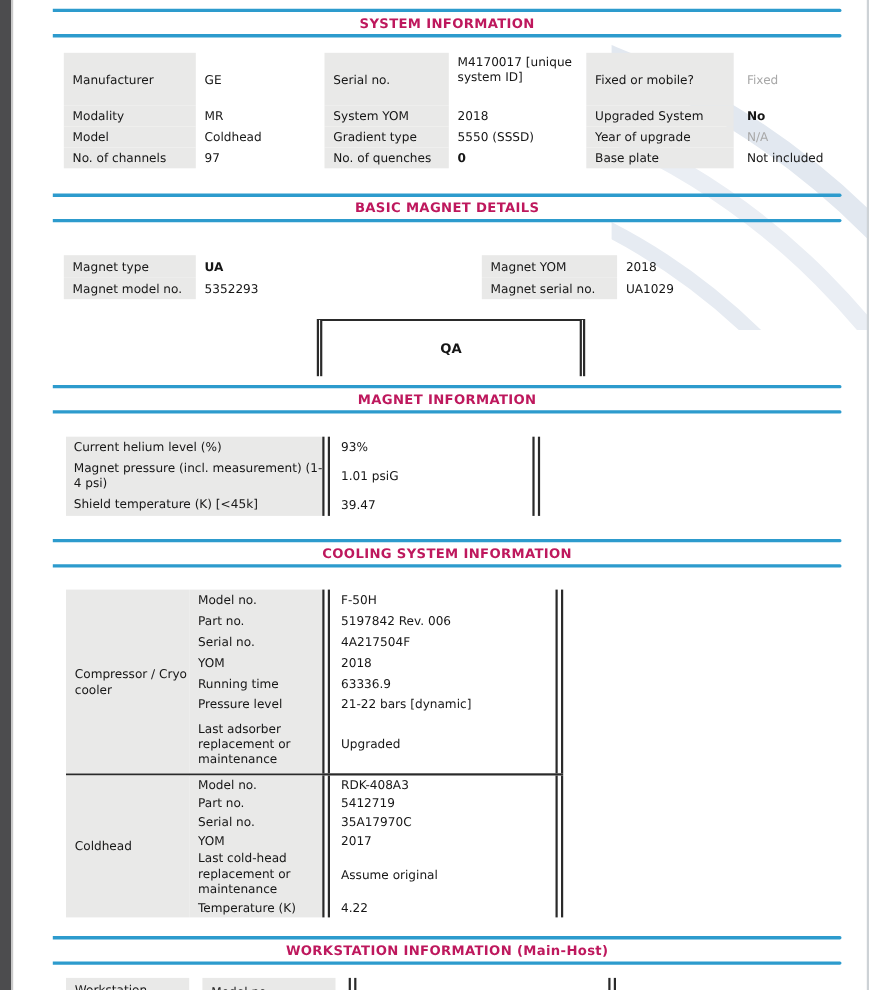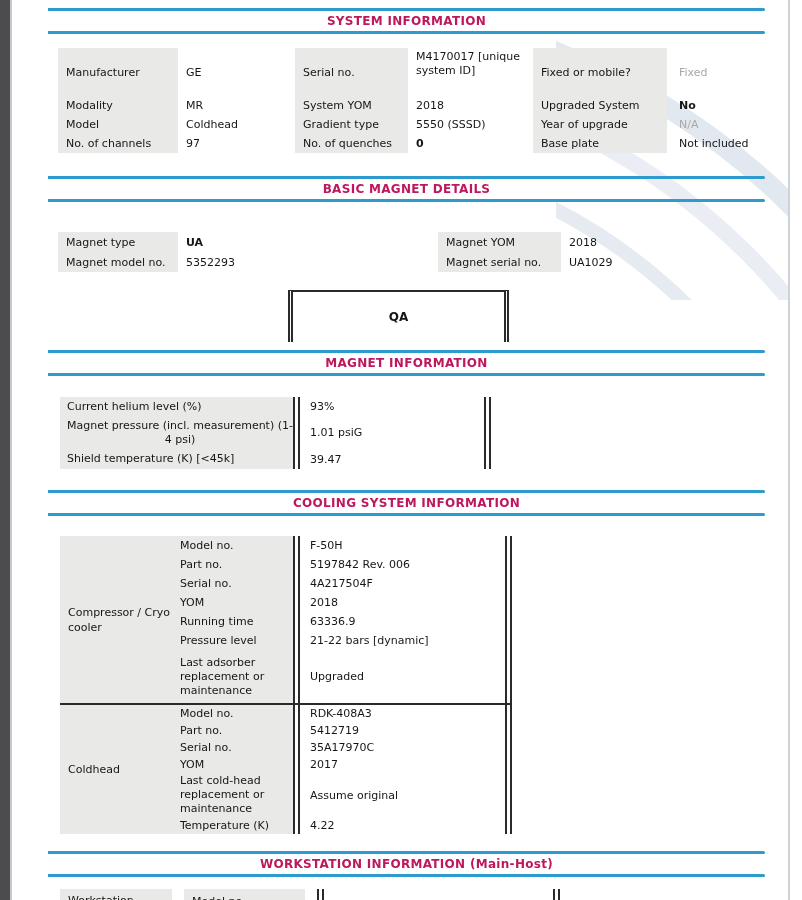--- a/index.html
+++ b/index.html
@@ -43,30 +43,30 @@
   .g3 .vl{padding-left:12px;}
   .vtop{align-items:flex-start;line-height:14px;padding-top:2px;}
 
   
   .md-table{position:relative;margin-top:30px;margin-left:58px;height:40px;}
   .mdgroup{position:absolute;top:0;display:grid;grid-template-rows:20px 20px;}
   .md1{left:0;grid-template-columns:120px 110px;}
   .md2{left:380px;grid-template-columns:123px 100px;}
 
   
-  .qa-box{margin-top:18px;margin-left:288px;width:221px;height:52px;box-sizing:border-box;
+  .qa-box{margin-top:18px;margin-left:288px;width:244px;height:52px;box-sizing:border-box;
     border-top:2px solid #2a2a2a;border-left:5px double #2a2a2a;border-right:5px double #2a2a2a;
     display:flex;align-items:center;justify-content:center;font-weight:bold;font-size:12px;}
 
   
   .dsep{width:3px;border-left:2px solid #2a2a2a;border-right:2px solid #2a2a2a;box-sizing:content-box;}
 
   
   .mi-table{margin-top:21px;margin-left:60px;display:flex;align-items:stretch;}
-  .mi-labels{width:233px;background:#e9e9e8;display:grid;grid-template-rows:19px 33px 20px;text-align:center;}
+  .mi-labels{width:233px;background:#e9e9e8;display:grid;grid-template-rows:19px 33px 20px;}
   .mi-labels .cell{padding-left:7px;display:flex;align-items:center;line-height:14px;}
   .mi-values{width:184px;display:grid;grid-template-rows:19px 33px 20px;box-sizing:border-box;}
   .mi-values .cell{padding-left:10px;display:flex;align-items:center;}
 
   
   .cool-table{margin-top:20px;margin-left:60px;}
   .cool-row{display:flex;align-items:stretch;}
   .cgroup{width:112px;background:#e9e9e8;display:flex;align-items:center;padding-left:8px;box-sizing:border-box;line-height:15px;}
   .cattr{width:121px;background:#e9e9e8;display:grid;}
   .cattr .cell{padding-left:8px;display:flex;align-items:center;line-height:14px;}

